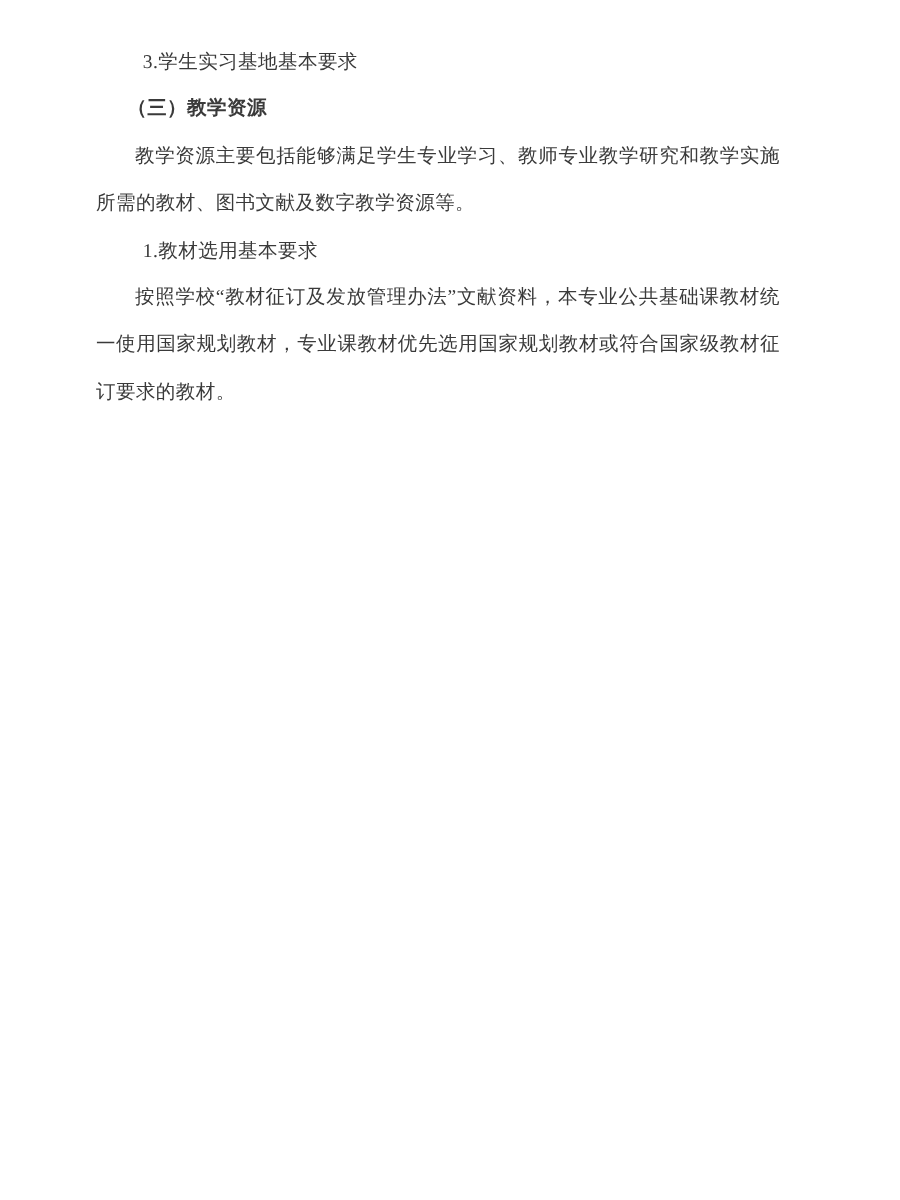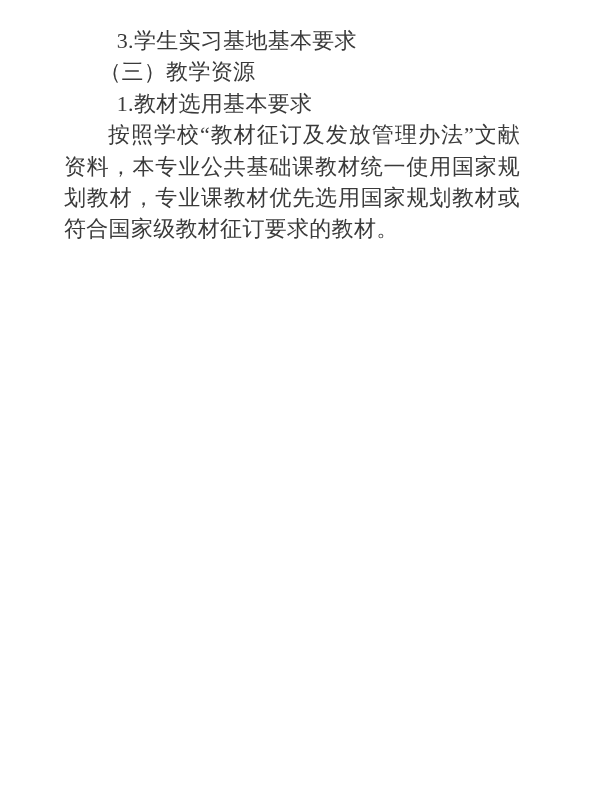--- a/index.html
+++ b/index.html
@@ -18,44 +18,45 @@
     height: 800px;
     background: var(--page-bg, #ffffff);
     overflow: hidden;
   }
   .content {
     position: absolute;
     left: 64px;
     top: 25px;
     width: 456px;
     font-family: "Liberation Serif", "DejaVu Serif", serif;
-    font-size: 22px;
+    font-size: 13px;
     line-height: 31.4px;
     letter-spacing: 0.3px;
     color: var(--text-color, #3a3a3a);
     text-align: justify;
   }
   .content p {
     margin: 0;
     padding: 0;
     text-indent: 2em;
   }
   .content p.numbered {
     text-indent: 2.4em;
     text-align: left;
   }
   .content p.sub-heading {
-    font-weight: normal;
+    font-weight: bold;
     text-indent: 1.6em;
     text-align: left;
   }
 </style>
 </head>
 <body>
 
 <div class="page">
   <div class="content">
     <p class="numbered">3.学生实习基地基本要求</p>
     <p class="sub-heading">（三）教学资源</p>
+    <p class="body-para">教学资源主要包括能够满足学生专业学习、教师专业教学研究和教学实施所需的教材、图书文献及数字教学资源等。</p>
     <p class="numbered">1.教材选用基本要求</p>
     <p class="body-para">按照学校“教材征订及发放管理办法”文献资料，本专业公共基础课教材统一使用国家规划教材，专业课教材优先选用国家规划教材或符合国家级教材征订要求的教材。</p>
   </div>
 </div>
 
 </body></html>

